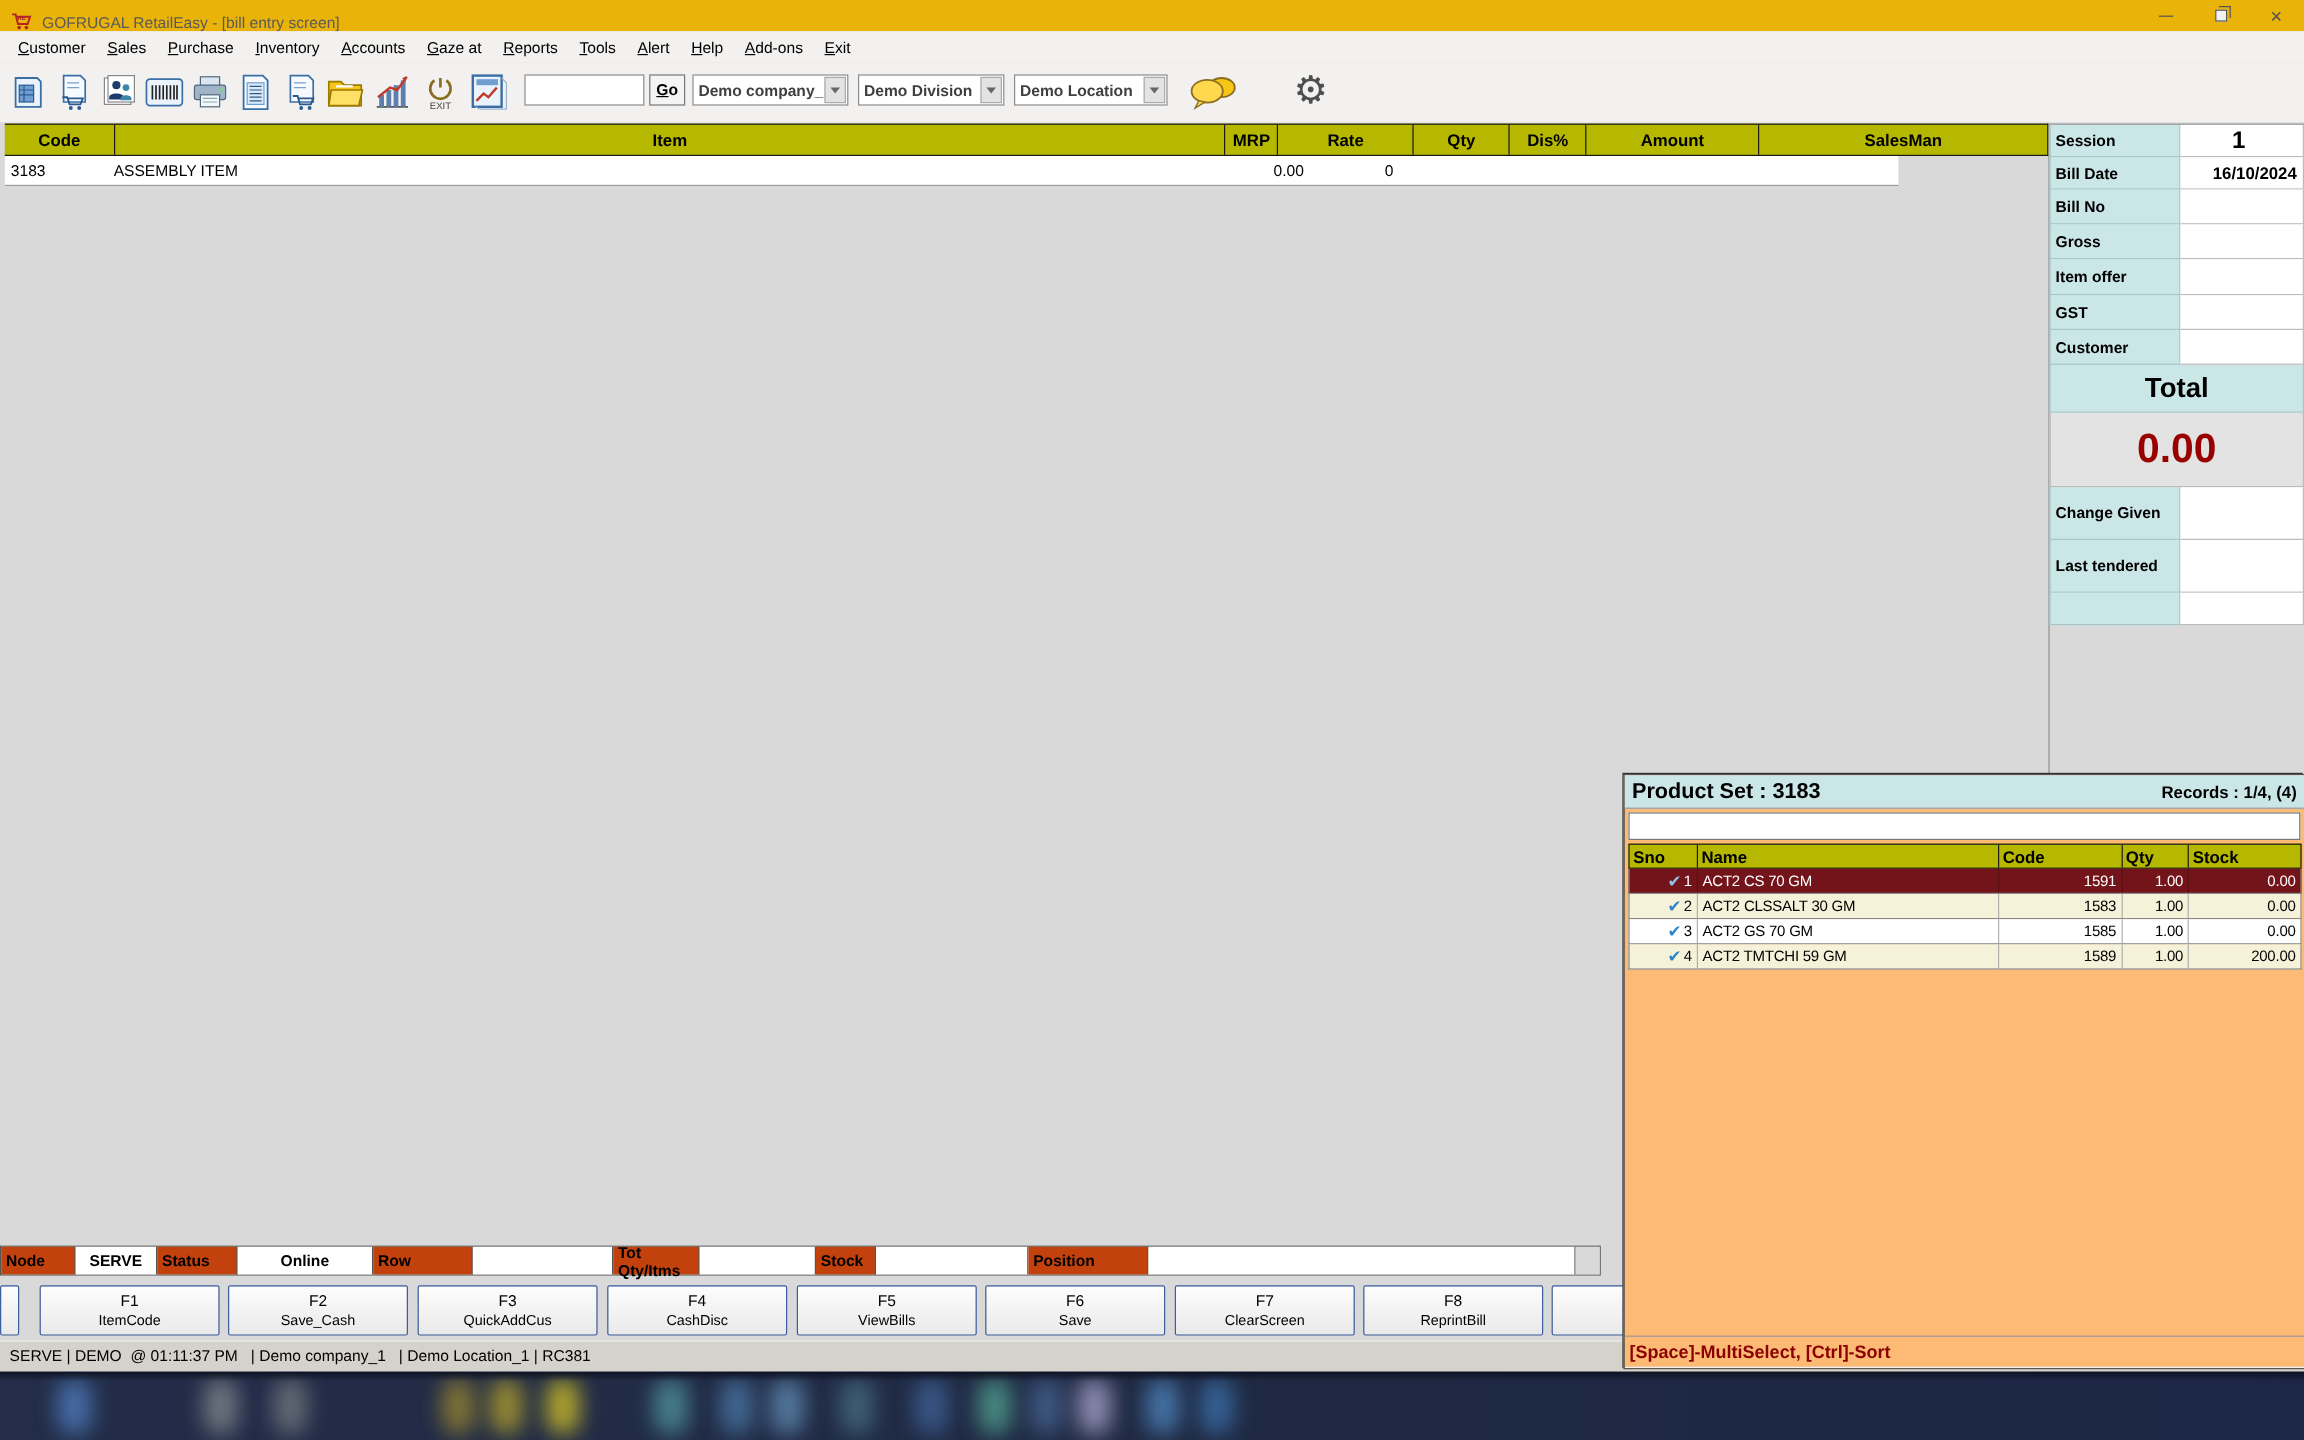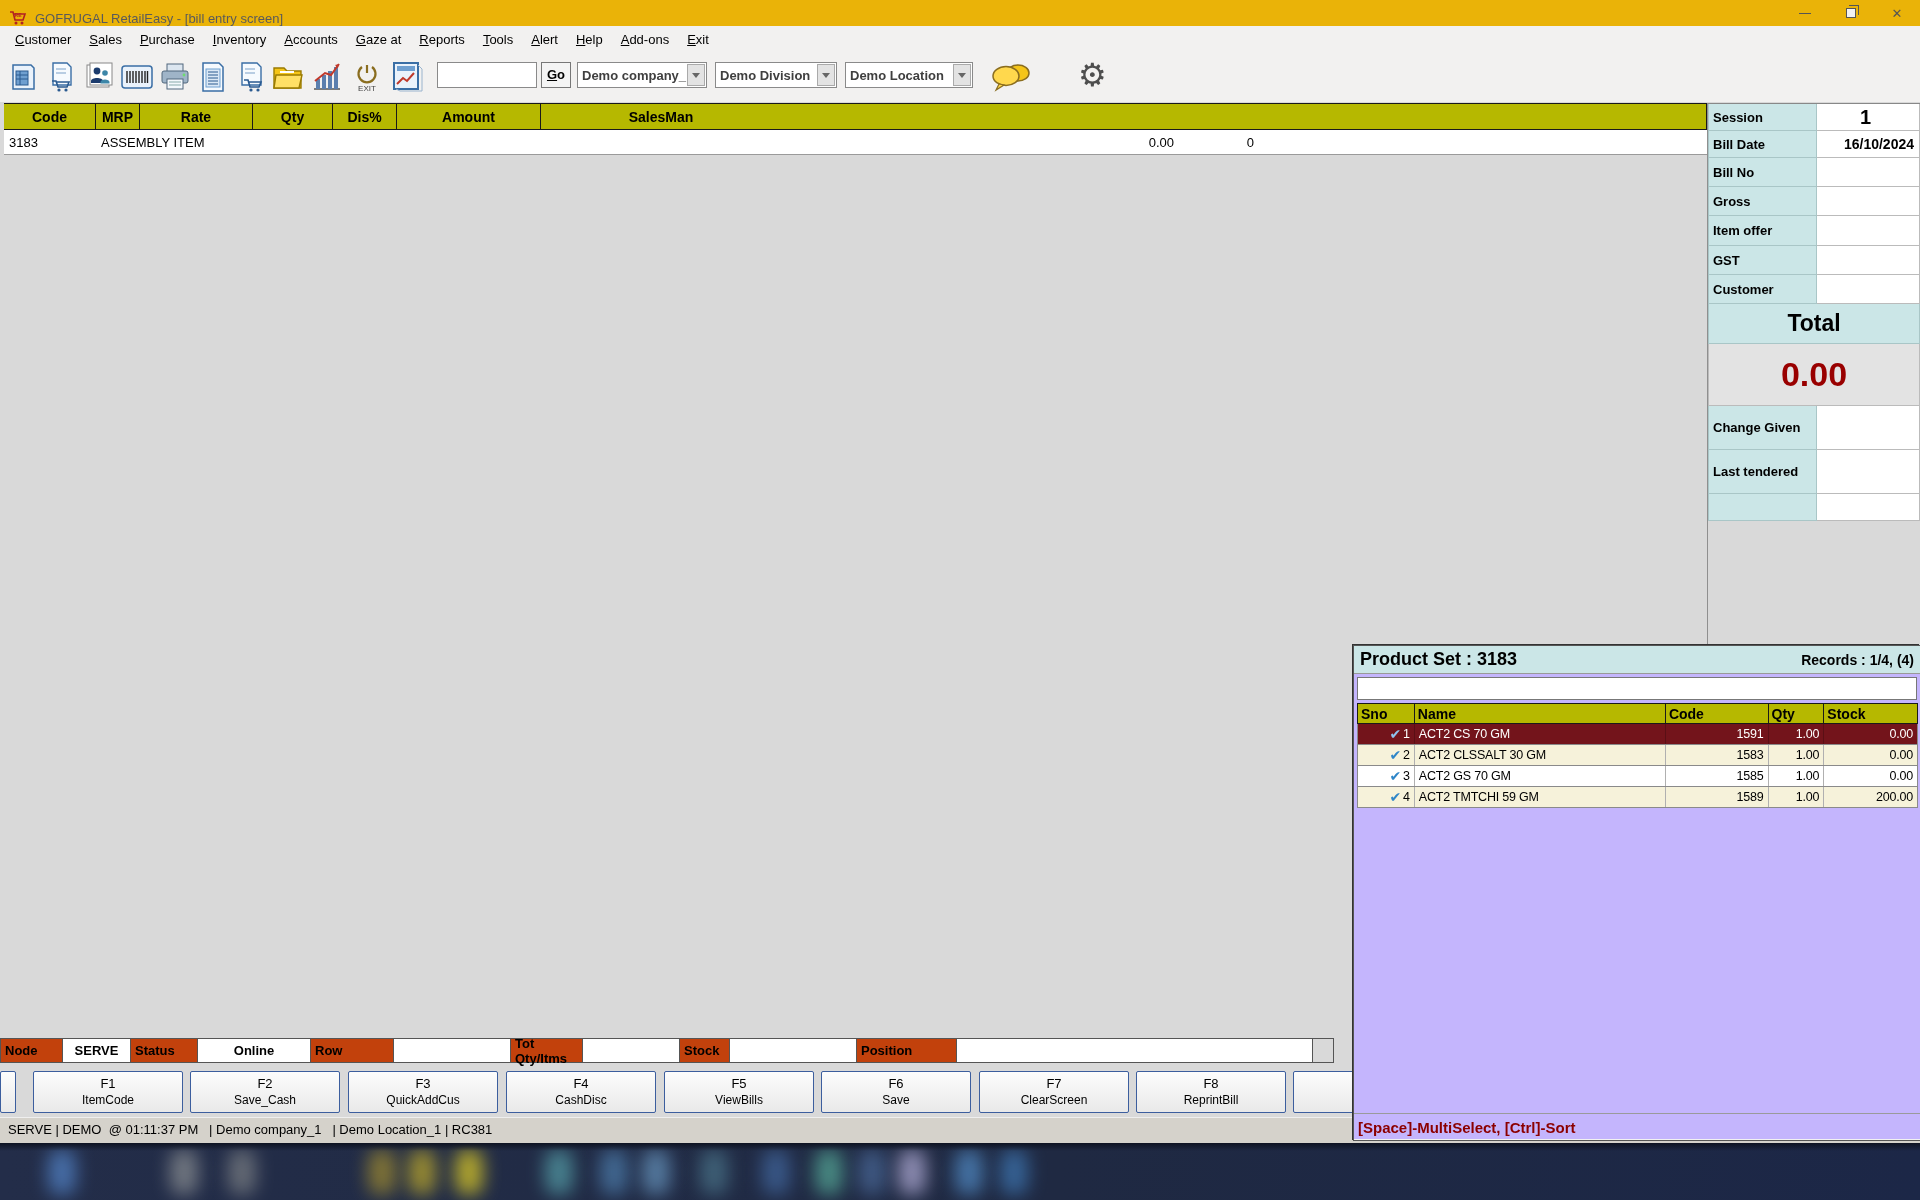--- a/index.html
+++ b/index.html
@@ -31,21 +31,21 @@
   .tselect { position:absolute; top:10px; height:26px; border:1px solid #8a8a8a; background:#fff; display:flex; align-items:center; }
   .tselect .sel-text { flex:1; padding:0 4px; font-weight:bold; color:#3f3f3f; white-space:nowrap; overflow:hidden; }
   .tselect .sel-arrow { width:18px; height:22px; margin-right:1px; background:#e3e3e3; border:1px solid #aaa; display:flex; align-items:center; justify-content:center; }
   .tselect .sel-arrow::after { content:""; border:4px solid transparent; border-top:5px solid #666; margin-top:4px; }
   .chat-icon { position:absolute; left:990px; top:10px; width:44px; height:30px; }
   .gear-icon { position:absolute; left:1078px; top:4px; font-size:32px; color:#4e4e4e; }
 
   
   .grid-header { position:absolute; left:4px; top:103px; width:1703px; height:27px; display:flex; background:#b6b800; border:1px solid #1a1a1a; border-left:none; }
   .gh-cell { border-right:1px solid #1a1a1a; font-weight:bold; font-size:14px; display:flex; align-items:center; justify-content:center; }
-  .grid-row { position:absolute; left:4px; top:130px; width:1703px; height:25px; display:flex; background:#fff; border-bottom:1px solid #9a9a9a; }
+  .grid-row { position:absolute; left:4px; top:130px; width:1578px; height:25px; display:flex; background:#fff; border-bottom:1px solid #9a9a9a; }
   .gr-cell { font-size:13px; display:flex; align-items:center; padding:0 5px; }
   .num { justify-content:flex-end; }
   .panel-divider { position:absolute; left:1707px; top:103px; width:1px; height:935px; background:#8f8f8f; }
 
   
   .summary { position:absolute; left:1708px; top:103px; width:212px; border-top:1px solid #888; }
   .s-row { display:flex; }
   .s-label { width:109px; background:#cbe6e7; border:1px solid #a9c6c7; border-top:none; font-weight:bold; padding-left:4px; display:flex; align-items:center; }
   .s-value { width:103px; background:#fff; border:1px solid #bbb; border-left:none; border-top:none; font-weight:bold; display:flex; align-items:center; justify-content:flex-end; padding-right:5px; }
   .h27{height:27px;} .h29{height:29px;} .h30{height:30px;} .h44{height:44px;}
@@ -65,21 +65,21 @@
   
   .fkeys { position:absolute; left:0; top:1071px; width:1920px; height:44px; }
   .fbtn { position:absolute; top:0; width:150px; height:42px; border:1px solid #3c5e9e; border-radius:2px; background:linear-gradient(#fdfdfd,#e9e9e9); display:flex; flex-direction:column; align-items:center; justify-content:center; line-height:16px; }
   .fbtn .fkey { font-size:13px; } .fbtn .flabel { font-size:12px; }
   .fstub { position:absolute; left:0; top:0; width:16px; height:42px; border:1px solid #3c5e9e; border-radius:2px; background:linear-gradient(#fdfdfd,#e9e9e9); }
 
   
   .status-line { position:absolute; left:0; top:1117px; width:1920px; height:26px; background:#d5d2cb; border-top:1px solid #efefef; padding:4px 0 0 8px; font-size:13px; white-space:pre; }
 
   
-  .popup { position:absolute; left:1353px; top:645px; width:567px; height:496px; background:#c4b5fd; border:1px solid #555; border-right:none; box-shadow:-1px -1px 0 #333; z-index:10; }
+  .popup { position:absolute; left:1353px; top:645px; width:567px; height:496px; background:#fdba74; border:1px solid #555; border-right:none; box-shadow:-1px -1px 0 #333; z-index:10; }
   .popup-title { height:28px; background:#cbe6e7; border-bottom:1px solid #999; display:flex; align-items:center; justify-content:space-between; padding:0 6px; }
   .popup-title .pt-left { font-weight:bold; font-size:18px; }
   .popup-title .pt-right { font-weight:bold; font-size:14px; }
   .popup-search { position:absolute; left:3px; top:31px; width:560px; height:23px; background:#fff; border:1px solid #777; font-size:13px; padding:0 3px; }
   .ps-header { position:absolute; left:3px; top:57px; width:561px; height:21px; display:flex; background:#b6b800; border:1px solid #1a1a1a; }
   .ps-hcell { border-right:1px solid #1a1a1a; font-weight:bold; font-size:14px; display:flex; align-items:center; padding:0 3px; }
   .ps-rows { position:absolute; left:3px; top:78px; width:561px; }
   .ps-row { display:flex; height:21px; border-bottom:1px solid #8a8a8a; border-left:1px solid #8a8a8a; border-right:1px solid #8a8a8a; background:#fff; }
   .ps-row.cream { background:#f6f2da; }
   .ps-row.sel { background:#73141b; color:#fff; }
@@ -248,20 +248,21 @@
   <svg class="chat-icon" viewBox="0 0 44 30">
     <ellipse cx="28" cy="11" rx="11" ry="8" fill="#f5c518" stroke="#8a6d1f" stroke-width="1.5"></ellipse>
     <ellipse cx="16" cy="14" rx="13" ry="9.5" fill="#ffd84d" stroke="#8a6d1f" stroke-width="1.5"></ellipse>
     <path d="M9 22 l-3 6 8 -5 z" fill="#ffd84d" stroke="#8a6d1f" stroke-width="1.2"></path>
   </svg>
   <span class="gear-icon">⚙</span>
 </div>
 
 <div class="grid-header">
   <div class="gh-cell" style="width:92px">Code</div>
+  <div class="gh-cell" style="width:926px">Item</div>
   <div class="gh-cell" style="width:44px">MRP</div>
   <div class="gh-cell" style="width:113px">Rate</div>
   <div class="gh-cell" style="width:80px">Qty</div>
   <div class="gh-cell" style="width:64px">Dis%</div>
   <div class="gh-cell" style="width:144px">Amount</div>
   <div class="gh-cell" style="width:240px; border-right:none">SalesMan</div>
 </div>
 <div class="grid-row">
   <div class="gr-cell" style="width:92px">3183</div>
   <div class="gr-cell" style="width:926px">ASSEMBLY ITEM</div>

